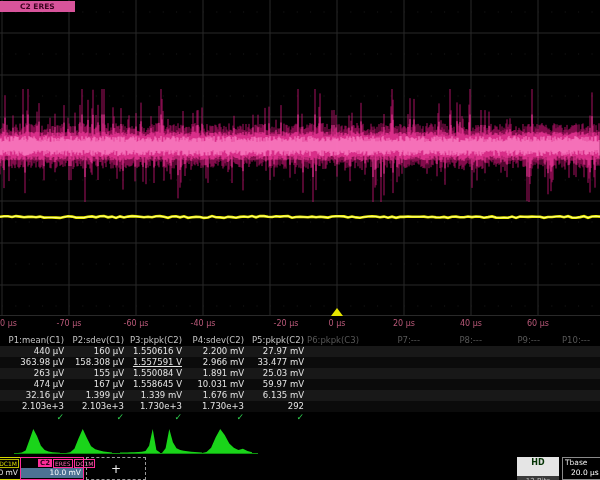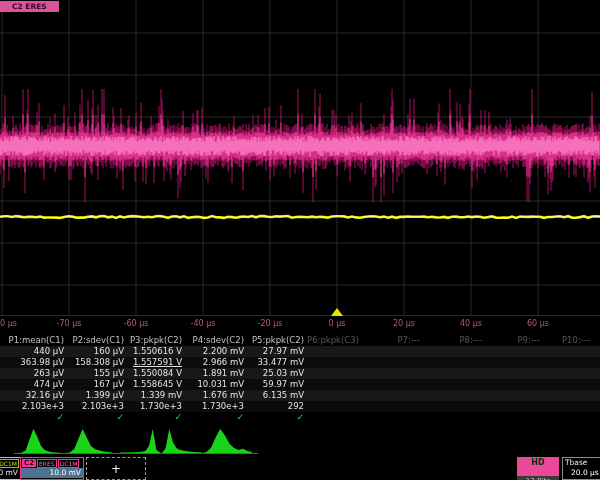--- a/index.html
+++ b/index.html
@@ -1,49 +1,49 @@
 <!DOCTYPE html>
 <html><head>
 <meta charset="utf-8">
 <style>
   html,body{margin:0;padding:0;background:#000;}
   #screen{position:relative;width:600px;height:480px;background:#000;overflow:hidden;
           font-family:"DejaVu Sans",sans-serif;color:#e4e4e4;}
   #grid{position:absolute;left:0;top:0;width:600px;height:316px;}
   .badge{position:absolute;left:0;top:1px;background:#d8549b;color:#3c0320;
-         font-size:7.5px;font-weight:bold;padding:1px 12px;line-height:9px;}
+         font-size:7.5px;font-weight:bold;padding:1px 20px;line-height:9px;}
   #taxis{position:absolute;left:0;top:316px;width:600px;height:17px;}
   .tlab{position:absolute;top:3px;transform:translateX(-50%);font-size:8px;color:#b85878;white-space:nowrap;}
   #mtable{position:absolute;left:0;top:334px;width:660px;}
   .trow{display:flex;height:11px;line-height:11px;}
   .thead{height:12px;line-height:12px;}
   .tcell{flex:0 0 auto;box-sizing:border-box;text-align:right;padding-right:3px;
          font-size:8.5px;white-space:nowrap;overflow:hidden;}
   .thead .tcell{color:#c4c4c4;}
   .thead .dimh{color:#575757;}
   .band0{background:#181818;}
   .band1{background:#0b0b0b;}
   .stat{color:#2fd14f;font-weight:bold;font-size:9px;}
   #histrow{position:absolute;left:0;top:426px;width:600px;height:30px;}
   #descrow{position:absolute;left:0;top:456px;width:600px;height:24px;}
   .chbox{position:absolute;top:1px;width:62px;height:21px;border:1px solid;background:#000;}
-  .chbox .row1{display:flex;align-items:center;height:10px;gap:1px;padding:0 1px;}
+  .chbox .row1{display:flex;align-items:center;height:10px;gap:1px;padding:0 1px;margin-left:16px;}
   .chbox .row2{height:10px;line-height:10px;font-size:7.5px;color:#eee;text-align:right;padding-right:2px;}
   .chname{font-size:7px;font-weight:bold;padding:0 2px;line-height:8px;}
   .tag{font-size:6px;line-height:7px;border:1px solid;padding:0 1px;}
   .c1{border-color:#d6d600;}
   .c1 .tag{color:#d6d600;border-color:#b8b800;}
   .c2{border-color:#ff2d9a;}
   .c2 .chname{background:#ff2d9a;color:#33001a;}
   .c2 .tag{color:#ff6ab5;border-color:#ff2d9a;}
   .c2 .row2{background:#4d7294;color:#fff;}
   .addbox{position:absolute;left:86px;top:1px;width:58px;height:21px;border:1px dashed #999;
           color:#eee;font-size:12px;display:flex;align-items:center;justify-content:center;}
   .hdbox{position:absolute;left:517px;top:1px;width:42px;height:22px;}
-  .hdtop{height:19px;line-height:11px;background:#ec4899;color:#043304;font-size:8px;
+  .hdtop{height:19px;line-height:11px;background:#e5e5e5;color:#043304;font-size:8px;
          font-weight:bold;text-align:center;}
   .hdbits{height:11px;line-height:11px;background:#3b3b3b;color:#c0c0c0;font-size:7px;text-align:center;}
   .tbbox{position:absolute;left:562px;top:1px;width:58px;height:21px;border:1px solid #8a8a8a;background:#000;}
   .tbtop{display:flex;height:10px;line-height:10px;font-size:7.5px;color:#e8e8e8;padding-left:2px;}
   .tbval{height:10px;line-height:10px;font-size:7.5px;color:#fff;padding-left:8px;white-space:nowrap;}
 </style>
 </head>
 <body>
 
 <div id="screen">
@@ -56,21 +56,21 @@
         <path d="M0 217L0 216.8L4 216.3L8 216.3L12 217.0L16 216.1L20 216.6L24 217.3L28 216.9L32 216.7L36 217.3L40 216.6L44 217.6L48 217.5L52 217.5L56 217.6L60 217.9L64 217.0L68 216.3L72 216.6L76 217.6L80 217.5L84 217.6L88 216.8L92 216.4L96 217.3L100 216.3L104 216.1L108 217.3L112 216.6L116 217.9L120 216.4L124 217.5L128 216.6L132 216.1L136 216.4L140 216.7L144 217.3L148 216.8L152 217.2L156 216.3L160 216.1L164 216.8L168 217.8L172 216.5L176 216.3L180 217.3L184 216.3L188 217.8L192 217.2L196 216.9L200 217.0L204 217.9L208 217.5L212 216.1L216 217.3L220 217.4L224 217.9L228 216.8L232 217.1L236 217.7L240 216.9L244 216.5L248 217.0L252 216.1L256 217.3L260 216.1L264 216.1L268 216.8L272 217.0L276 216.3L280 216.6L284 216.2L288 216.1L292 217.7L296 217.0L300 216.9L304 217.0L308 217.3L312 216.6L316 217.3L320 216.8L324 217.1L328 217.6L332 216.5L336 216.2L340 216.2L344 216.4L348 217.5L352 216.6L356 217.4L360 217.8L364 217.0L368 216.5L372 216.3L376 216.5L380 217.3L384 216.6L388 217.7L392 216.7L396 217.8L400 216.9L404 216.9L408 216.5L412 216.8L416 216.8L420 216.7L424 216.6L428 217.3L432 216.7L436 217.4L440 217.5L444 216.9L448 217.8L452 216.8L456 216.6L460 217.3L464 217.3L468 216.5L472 217.1L476 216.5L480 216.7L484 217.7L488 217.1L492 216.4L496 217.6L500 217.8L504 217.5L508 217.8L512 216.6L516 217.9L520 216.5L524 216.8L528 216.9L532 216.6L536 216.7L540 216.8L544 217.8L548 217.0L552 217.0L556 216.5L560 216.3L564 217.2L568 216.2L572 217.6L576 217.7L580 217.1L584 216.2L588 217.8L592 216.5L596 216.3L600 216.6" stroke="#ecee00" stroke-width="2.6" fill="none"></path>
         <path d="M0 217L0 216.8L4 216.3L8 216.3L12 217.0L16 216.1L20 216.6L24 217.3L28 216.9L32 216.7L36 217.3L40 216.6L44 217.6L48 217.5L52 217.5L56 217.6L60 217.9L64 217.0L68 216.3L72 216.6L76 217.6L80 217.5L84 217.6L88 216.8L92 216.4L96 217.3L100 216.3L104 216.1L108 217.3L112 216.6L116 217.9L120 216.4L124 217.5L128 216.6L132 216.1L136 216.4L140 216.7L144 217.3L148 216.8L152 217.2L156 216.3L160 216.1L164 216.8L168 217.8L172 216.5L176 216.3L180 217.3L184 216.3L188 217.8L192 217.2L196 216.9L200 217.0L204 217.9L208 217.5L212 216.1L216 217.3L220 217.4L224 217.9L228 216.8L232 217.1L236 217.7L240 216.9L244 216.5L248 217.0L252 216.1L256 217.3L260 216.1L264 216.1L268 216.8L272 217.0L276 216.3L280 216.6L284 216.2L288 216.1L292 217.7L296 217.0L300 216.9L304 217.0L308 217.3L312 216.6L316 217.3L320 216.8L324 217.1L328 217.6L332 216.5L336 216.2L340 216.2L344 216.4L348 217.5L352 216.6L356 217.4L360 217.8L364 217.0L368 216.5L372 216.3L376 216.5L380 217.3L384 216.6L388 217.7L392 216.7L396 217.8L400 216.9L404 216.9L408 216.5L412 216.8L416 216.8L420 216.7L424 216.6L428 217.3L432 216.7L436 217.4L440 217.5L444 216.9L448 217.8L452 216.8L456 216.6L460 217.3L464 217.3L468 216.5L472 217.1L476 216.5L480 216.7L484 217.7L488 217.1L492 216.4L496 217.6L500 217.8L504 217.5L508 217.8L512 216.6L516 217.9L520 216.5L524 216.8L528 216.9L532 216.6L536 216.7L540 216.8L544 217.8L548 217.0L552 217.0L556 216.5L560 216.3L564 217.2L568 216.2L572 217.6L576 217.7L580 217.1L584 216.2L588 217.8L592 216.5L596 216.3L600 216.6" stroke="#ffff8c" stroke-width="1" fill="none"></path>
         <path d="M331 316L343 316L337 308Z" fill="#e6e600"></path>
       </svg></div>
   <div class="badge">C2 ERES</div>
   <div id="taxis">
       <span class="tlab" style="left: 2px;">-100 µs</span>
       <span class="tlab" style="left: 69px;">-70 µs</span>
       <span class="tlab" style="left: 136px;">-60 µs</span>
       <span class="tlab" style="left: 203px;">-40 µs</span>
-      <span class="tlab" style="left: 270px;">-20 µs</span>
+      <span class="tlab" style="left: 286px;">-20 µs</span>
       <span class="tlab" style="left: 337px;">0 µs</span>
       <span class="tlab" style="left: 404px;">20 µs</span>
       <span class="tlab" style="left: 471px;">40 µs</span>
       <span class="tlab" style="left: 538px;">60 µs</span>
     </div>
   <div id="mtable">
       <div class="trow thead">
         <div class="tcell" style="width: 67px;">P1:mean(C1)</div>
         <div class="tcell" style="width: 60px;">P2:sdev(C1)</div>
         <div class="tcell" style="width: 58px;">P3:pkpk(C2)</div>

